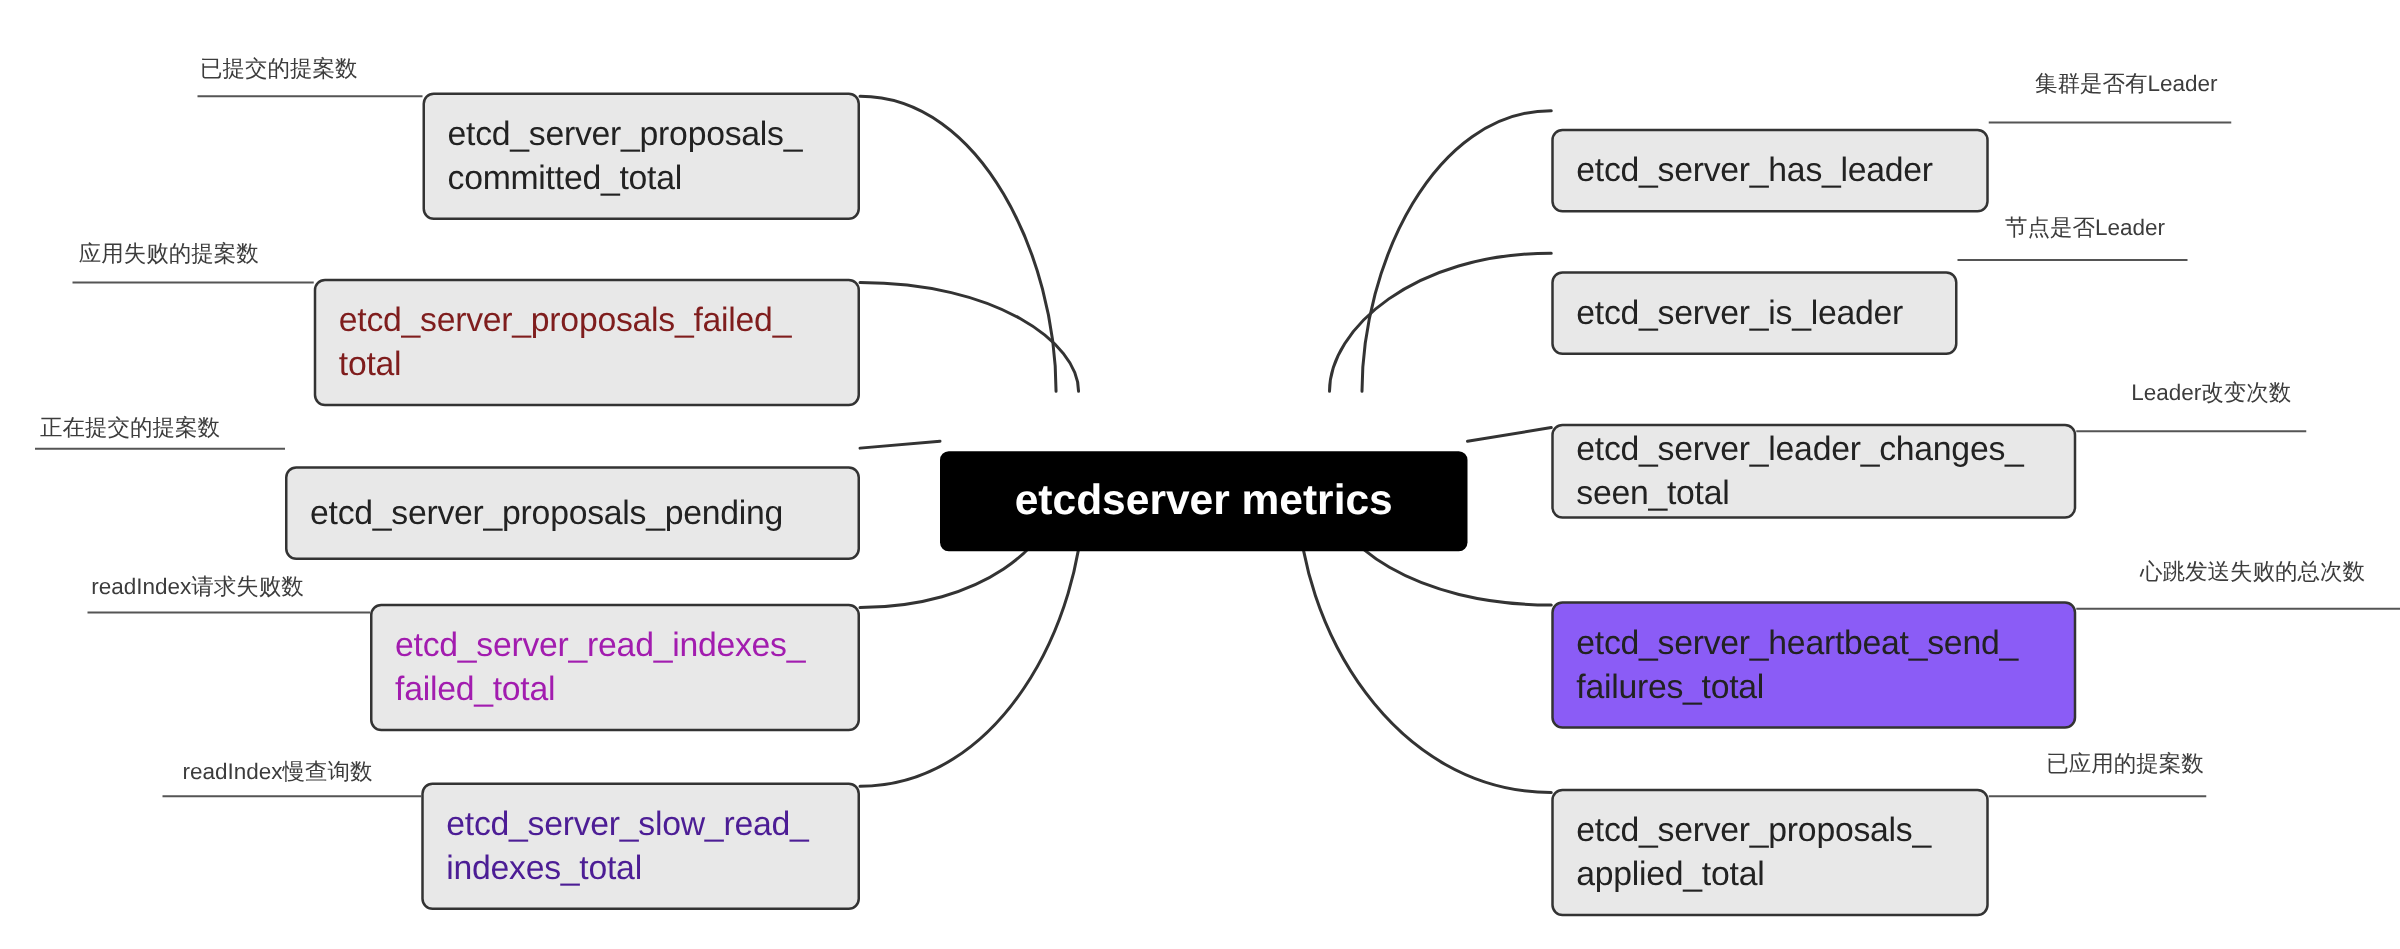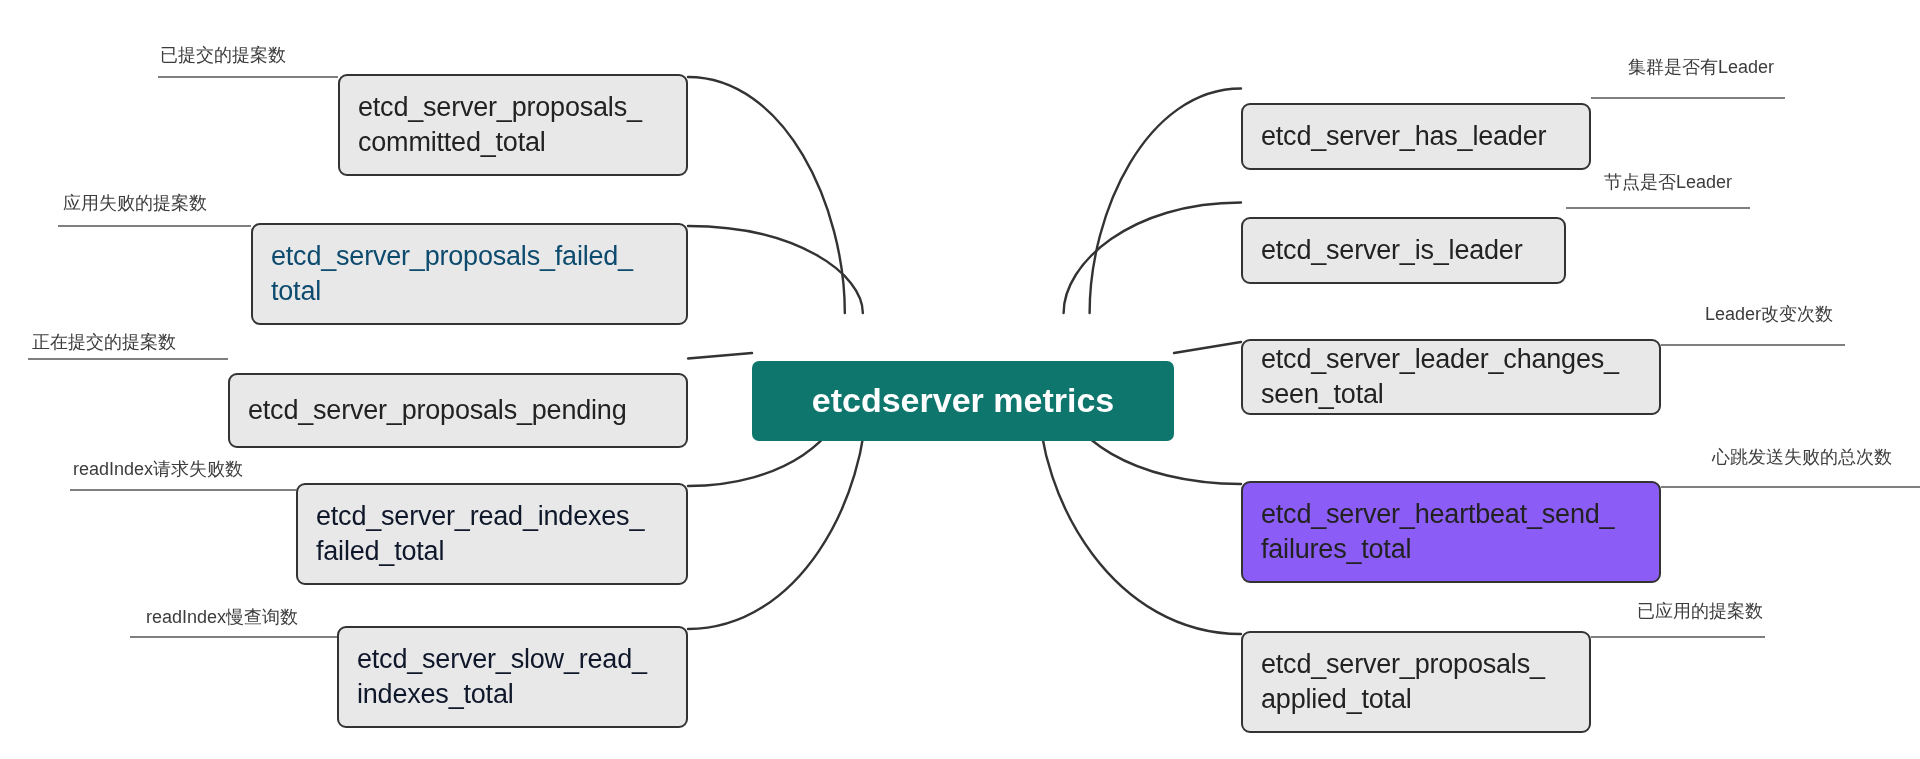--- a/index.html
+++ b/index.html
@@ -46,39 +46,39 @@
         <line x1="70" y1="490" x2="296" y2="490"></line>
         <line x1="130" y1="637" x2="337" y2="637"></line>
         <line x1="1591" y1="98" x2="1785" y2="98"></line>
         <line x1="1566" y1="208" x2="1750" y2="208"></line>
         <line x1="1661" y1="345" x2="1845" y2="345"></line>
         <line x1="1661" y1="487" x2="1920" y2="487"></line>
         <line x1="1591" y1="637" x2="1765" y2="637"></line>
       </g>
   </svg>
   <div id="nodes">
-      <div class="node root" style="left: 752px; top: 313px; width: 422px; height: 80px; background: #0f766e; color: rgb(255, 255, 255);">
+      <div class="node root" style="left: 752px; top: 313px; width: 422px; height: 80px; background: #000000; color: rgb(255, 255, 255);">
         <span class="txt">etcdserver metrics</span>
       </div>
       <div class="node" style="left: 338px; top: 26px; width: 350px; height: 102px; background: rgb(232, 232, 232); border-color: rgb(51, 51, 51); color: rgb(34, 34, 34);">
         <span class="txt">etcd_server_proposals_
 committed_total</span>
       </div>
-      <div class="node" style="left: 251px; top: 175px; width: 437px; height: 102px; background: rgb(232, 232, 232); border-color: rgb(51, 51, 51); color: #0c4a6e;">
+      <div class="node" style="left: 251px; top: 175px; width: 437px; height: 102px; background: rgb(232, 232, 232); border-color: rgb(51, 51, 51); color: #7f1d1d;">
         <span class="txt">etcd_server_proposals_failed_
 total</span>
       </div>
       <div class="node" style="left: 228px; top: 325px; width: 460px; height: 75px; background: rgb(232, 232, 232); border-color: rgb(51, 51, 51); color: rgb(34, 34, 34);">
         <span class="txt">etcd_server_proposals_pending</span>
       </div>
-      <div class="node" style="left: 296px; top: 435px; width: 392px; height: 102px; background: rgb(232, 232, 232); border-color: rgb(51, 51, 51); color: #0f172a;">
+      <div class="node" style="left: 296px; top: 435px; width: 392px; height: 102px; background: rgb(232, 232, 232); border-color: rgb(51, 51, 51); color: #a21caf;">
         <span class="txt">etcd_server_read_indexes_
 failed_total</span>
       </div>
-      <div class="node" style="left: 337px; top: 578px; width: 351px; height: 102px; background: rgb(232, 232, 232); border-color: rgb(51, 51, 51); color: #0f172a;">
+      <div class="node" style="left: 337px; top: 578px; width: 351px; height: 102px; background: rgb(232, 232, 232); border-color: rgb(51, 51, 51); color: #4c1d95;">
         <span class="txt">etcd_server_slow_read_
 indexes_total</span>
       </div>
       <div class="node" style="left: 1241px; top: 55px; width: 350px; height: 67px; background: rgb(232, 232, 232); border-color: rgb(51, 51, 51); color: rgb(34, 34, 34);">
         <span class="txt">etcd_server_has_leader</span>
       </div>
       <div class="node" style="left: 1241px; top: 169px; width: 325px; height: 67px; background: rgb(232, 232, 232); border-color: rgb(51, 51, 51); color: rgb(34, 34, 34);">
         <span class="txt">etcd_server_is_leader</span>
       </div>
       <div class="node" style="left: 1241px; top: 291px; width: 420px; height: 76px; background: rgb(232, 232, 232); border-color: rgb(51, 51, 51); color: rgb(34, 34, 34);">

